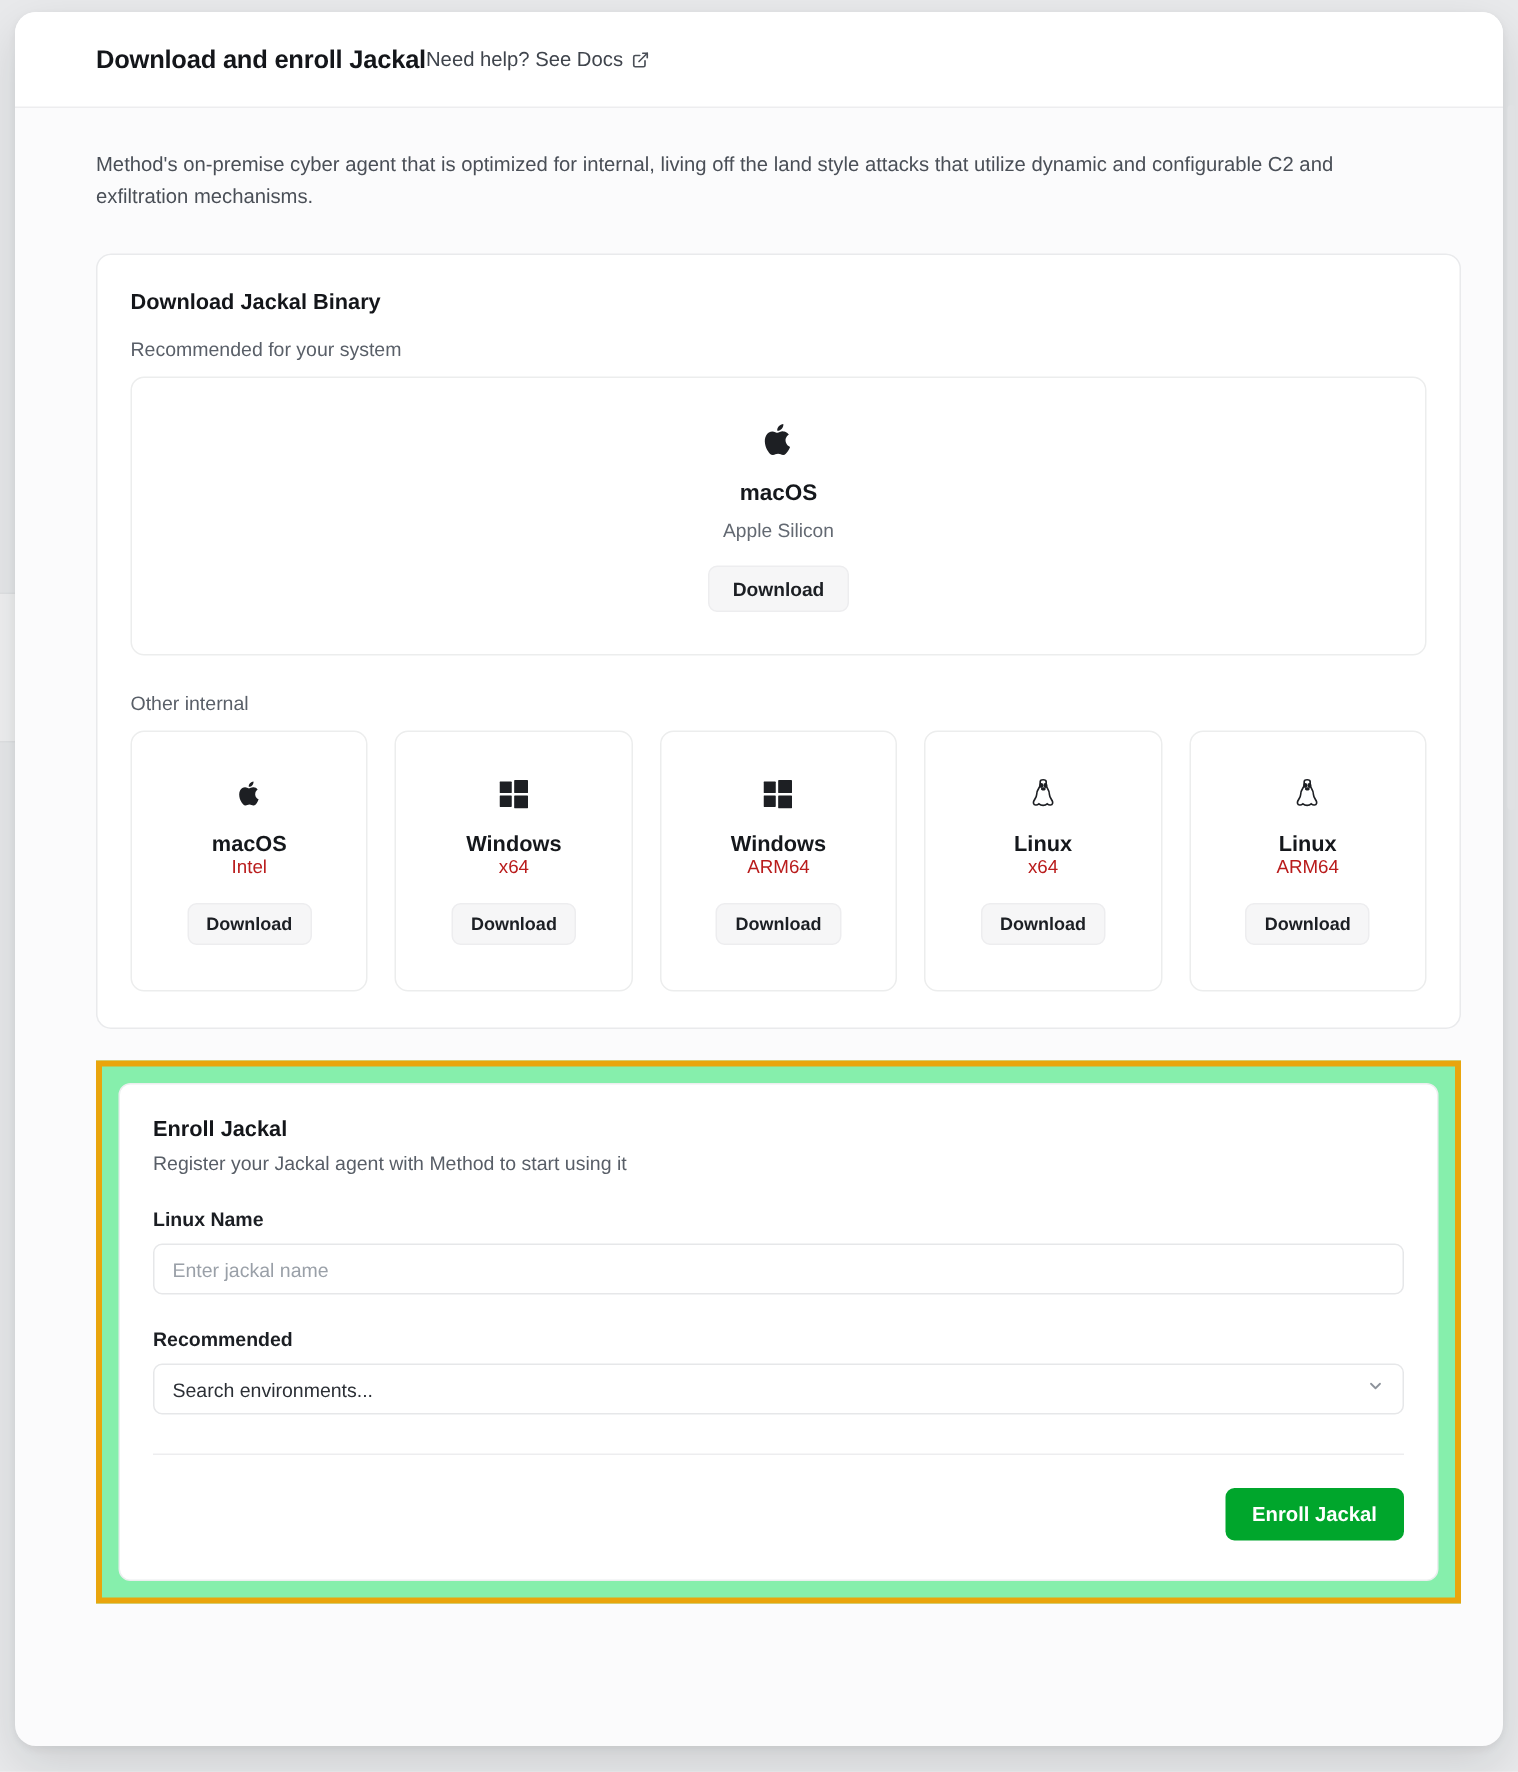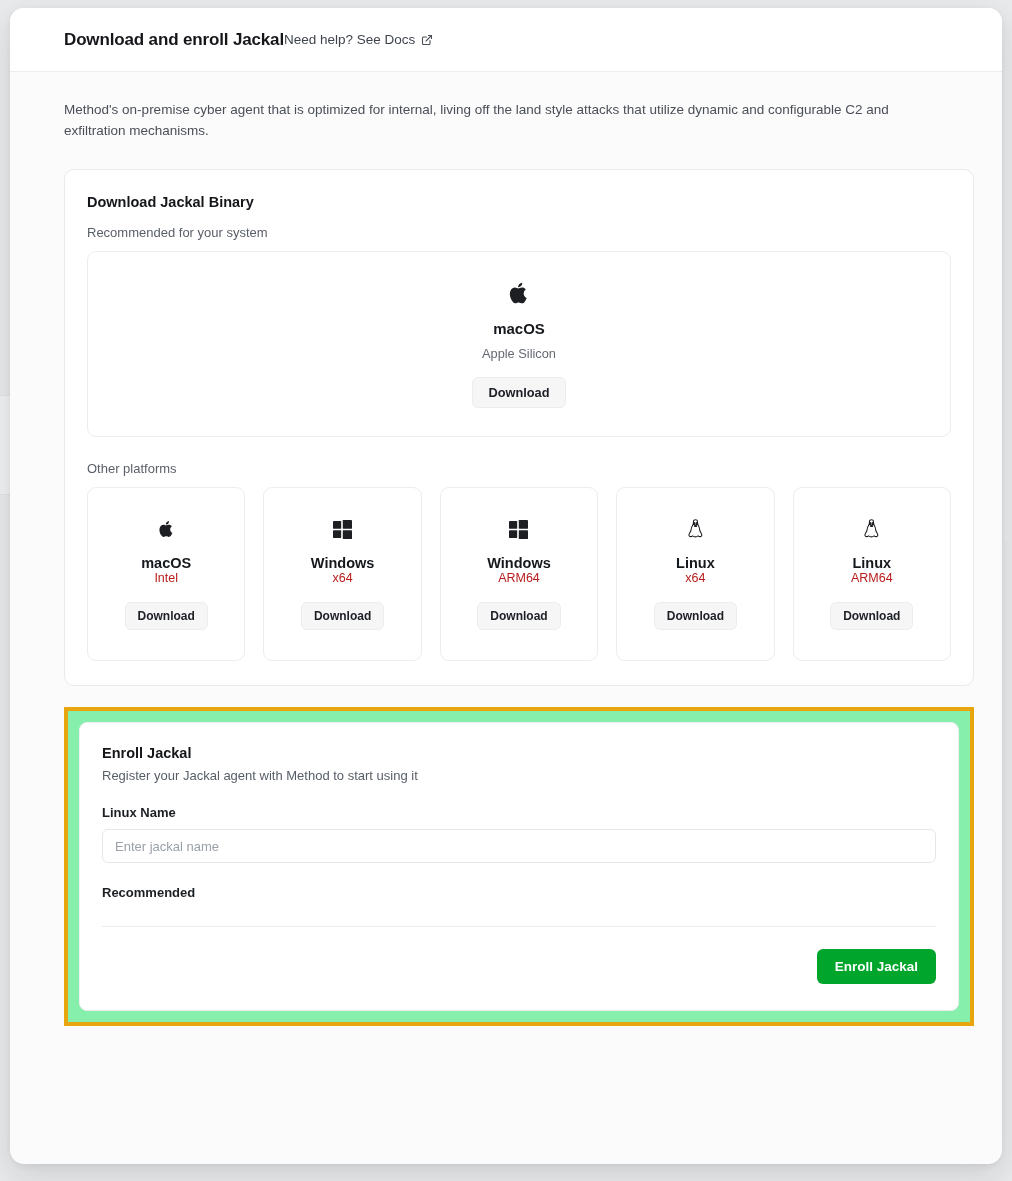--- a/index.html
+++ b/index.html
@@ -307,21 +307,21 @@
           <svg width="22" height="26" viewBox="0 0 24 28" fill="#1d1f23">
             <path d="M17.1 14.6c0-2.8 2.3-4.2 2.4-4.3-1.3-1.9-3.3-2.2-4-2.2-1.7-.2-3.4 1-4.2 1-.9 0-2.2-1-3.7-1C5.8 8.1 4 9.2 3 11c-2 3.5-.5 8.7 1.4 11.5.9 1.4 2.1 2.9 3.6 2.8 1.4-.1 2-.9 3.7-.9s2.2.9 3.7.9c1.5 0 2.5-1.4 3.4-2.7 1.1-1.6 1.5-3.1 1.6-3.2-.1 0-3.2-1.2-3.3-4.8z"></path>
             <path d="M14.4 6.2c.8-.9 1.3-2.2 1.1-3.5-1.1.1-2.5.8-3.3 1.7-.7.8-1.3 2.1-1.1 3.3 1.2.1 2.5-.6 3.3-1.5z"></path>
           </svg>
         </div>
         <div class="plat-name">macOS</div>
         <div class="plat-arch">Apple Silicon</div>
         <button class="dl-btn">Download</button>
       </div>
 
-      <div class="sub-label">Other platforms</div>
+      <div class="sub-label">Other internal</div>
 
       <div class="grid">
 
         <div class="plat-card">
           <div class="plat-icon">
             <svg width="17" height="20" viewBox="0 0 24 28" fill="#1d1f23">
               <path d="M17.1 14.6c0-2.8 2.3-4.2 2.4-4.3-1.3-1.9-3.3-2.2-4-2.2-1.7-.2-3.4 1-4.2 1-.9 0-2.2-1-3.7-1C5.8 8.1 4 9.2 3 11c-2 3.5-.5 8.7 1.4 11.5.9 1.4 2.1 2.9 3.6 2.8 1.4-.1 2-.9 3.7-.9s2.2.9 3.7.9c1.5 0 2.5-1.4 3.4-2.7 1.1-1.6 1.5-3.1 1.6-3.2-.1 0-3.2-1.2-3.3-4.8z"></path>
               <path d="M14.4 6.2c.8-.9 1.3-2.2 1.1-3.5-1.1.1-2.5.8-3.3 1.7-.7.8-1.3 2.1-1.1 3.3 1.2.1 2.5-.6 3.3-1.5z"></path>
             </svg>
           </div>
@@ -394,20 +394,28 @@
         <div class="enroll-title">Enroll Jackal</div>
         <div class="enroll-desc">Register your Jackal agent with Method to start using it</div>
 
         <div class="field">
           <label class="field-label">Linux Name</label>
           <input class="text-input" type="text" placeholder="Enter jackal name" style="">
         </div>
 
         <div class="field">
           <label class="field-label">Recommended</label>
+          <div class="select-box">
+            <span class="select-value">Search environments...</span>
+            <span>
+              <svg width="12" height="12" viewBox="0 0 24 24" fill="none" stroke="#8d939b" stroke-width="2.4" stroke-linecap="round" stroke-linejoin="round">
+                <polyline points="6 9 12 15 18 9"></polyline>
+              </svg>
+            </span>
+          </div>
         </div>
 
         <div class="divider"></div>
 
         <div class="enroll-actions">
           <button class="enroll-btn">Enroll Jackal</button>
         </div>
       </div>
     </div>
 

